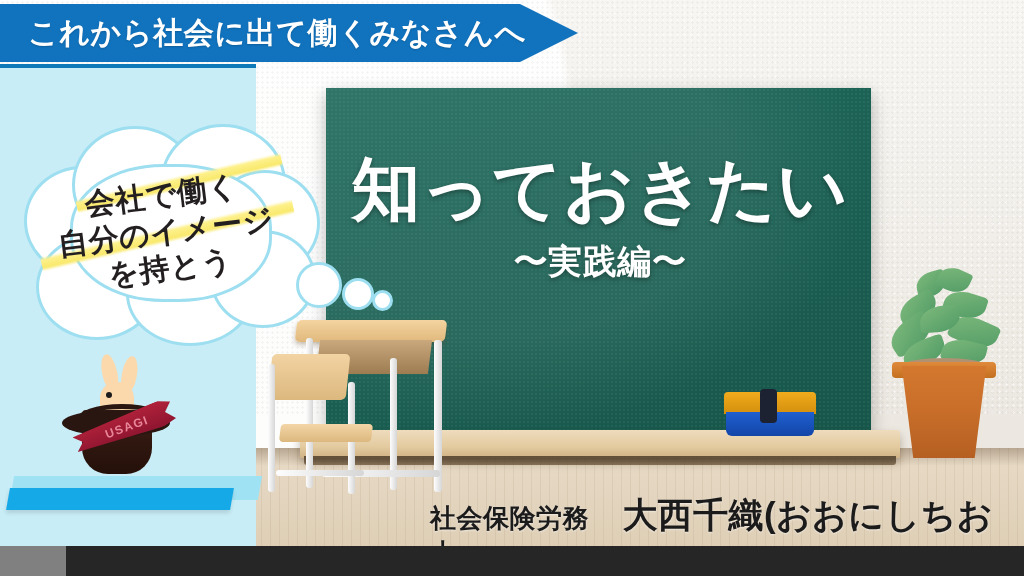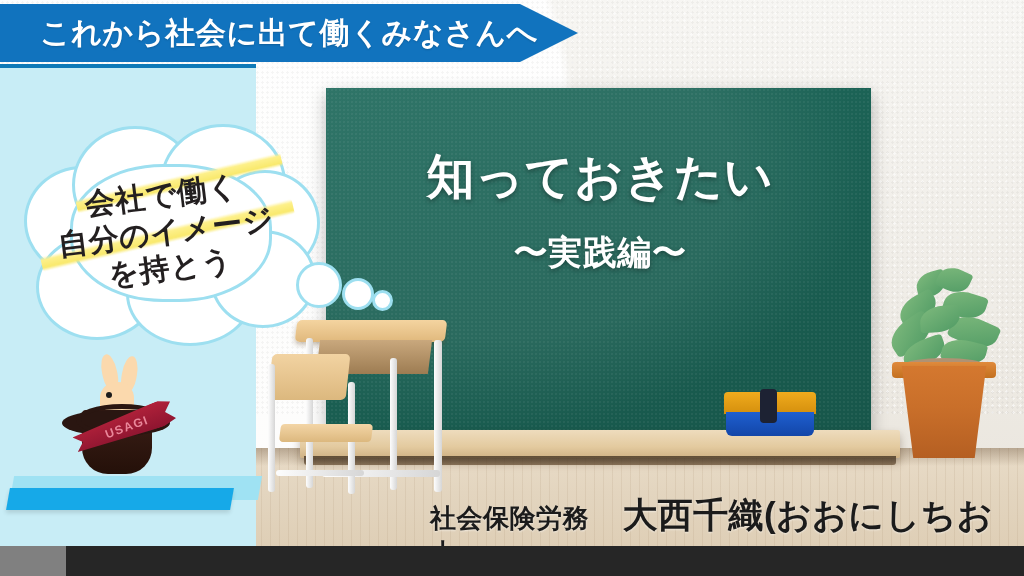--- a/index.html
+++ b/index.html
@@ -65,23 +65,23 @@
     opacity:.75;border-radius:0 0 3px 3px;
   }
 
   
   .board-title{
     position:absolute;left:340px;top:148px;width:520px;
     text-align:center;color:#ffffff;
     text-shadow:0 2px 5px rgba(0,0,0,.35);
     letter-spacing:.04em;
   }
-  .board-title .l1{font-size:48px;font-weight:bold;line-height:1.22;white-space:nowrap;}
+  .board-title .l1{font-size:69px;font-weight:bold;line-height:1.22;white-space:nowrap;}
   .board-title .l2{font-size:57px;font-weight:bold;line-height:1.22;white-space:nowrap;}
-  .board-title .l3{font-size:34px;font-weight:bold;line-height:1.5;margin-top:20px;white-space:nowrap;}
+  .board-title .l3{font-size:34px;font-weight:bold;line-height:1.5;margin-top:4px;white-space:nowrap;}
 
   
   .duster{position:absolute;left:724px;top:392px;width:92px;height:44px;}
   .duster .top{
     position:absolute;left:0;top:0;width:92px;height:22px;
     background:linear-gradient(180deg,#f0ab1d,#d48f0d);border-radius:4px 4px 0 0;
   }
   .duster .bot{
     position:absolute;left:2px;top:20px;width:88px;height:24px;
     background:linear-gradient(180deg,#1f5fd0,#1346a8);border-radius:0 0 6px 6px;
@@ -204,21 +204,21 @@
   }
 
   
   .banner{
     position:absolute;left:0;top:4px;width:578px;height:58px;
     background:#1173be;
     clip-path:polygon(0 0, 520px 0, 578px 50%, 520px 100%, 0 100%);
     display:flex;align-items:center;
   }
   .banner-text{
-    color:#ffffff;font-size:30px;font-weight:bold;margin-left:40px;letter-spacing:.02em;white-space:nowrap;
+    color:#ffffff;font-size:30px;font-weight:bold;margin-left:28px;letter-spacing:.02em;white-space:nowrap;
     text-shadow:0 1px 2px rgba(0,0,0,.18);
   }
 
   
   .presenter{
     position:absolute;left:430px;top:492px;width:586px;height:46px;
     display:flex;align-items:baseline;justify-content:flex-end;color:#1b1b1b;
     text-shadow:0 1px 2px rgba(255,255,255,.55);
   }
   .presenter .role{font-size:26px;font-weight:bold;letter-spacing:.02em;}

